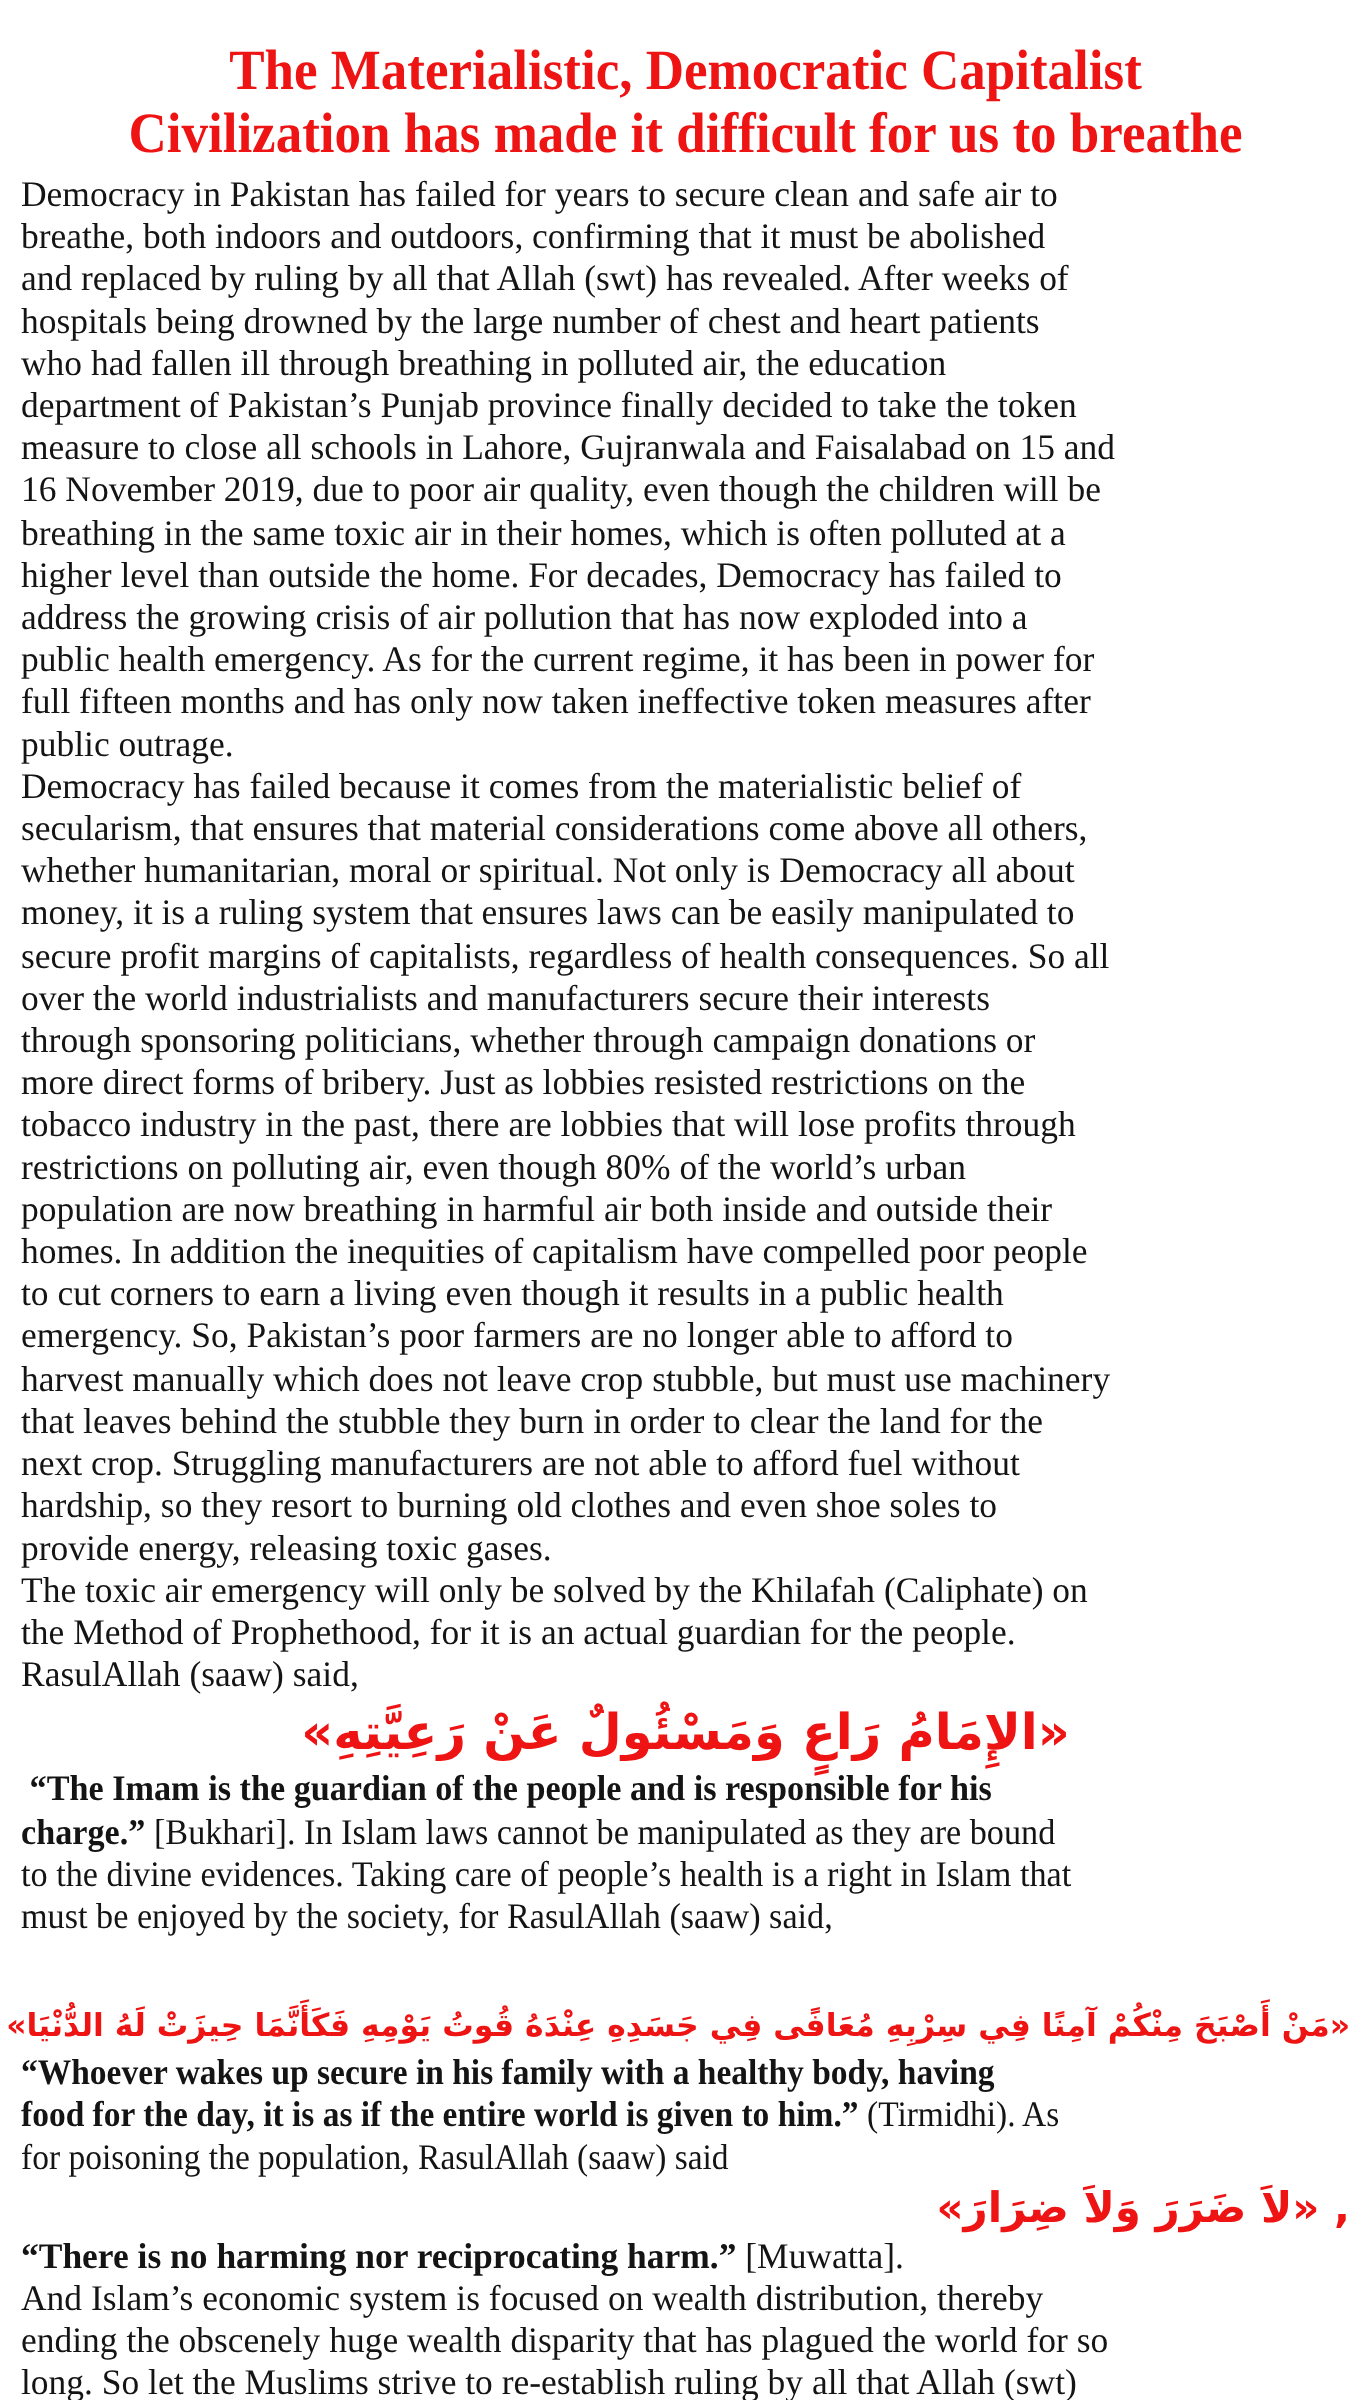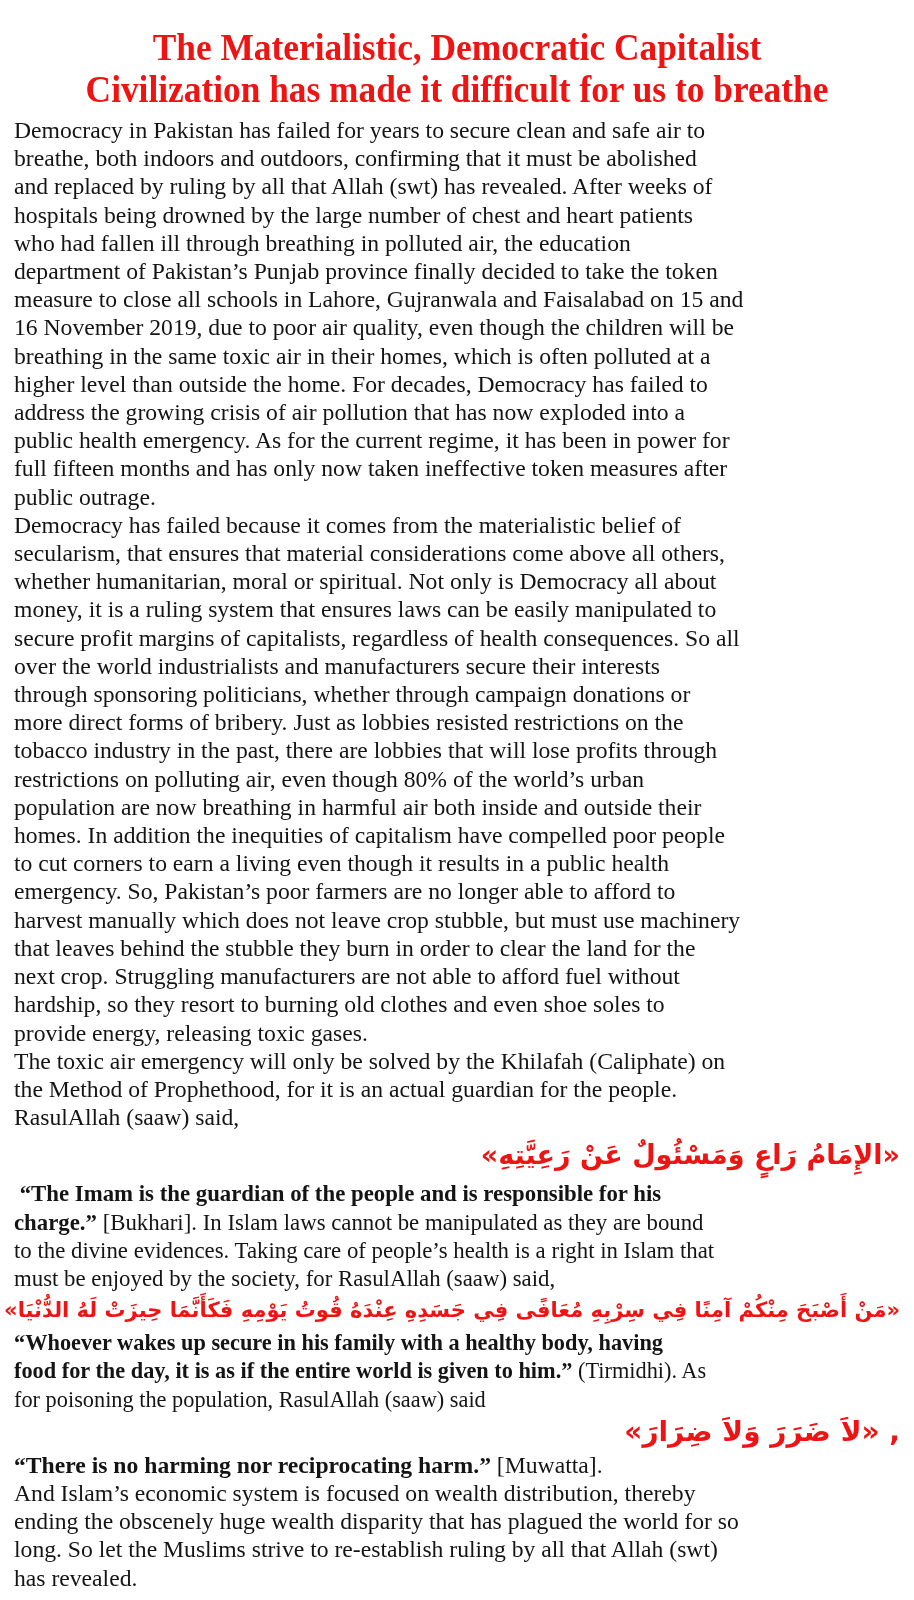--- a/index.html
+++ b/index.html
@@ -14,22 +14,22 @@
     font-weight:700; font-size:38px; line-height:42px; }
   .title-line { display:block; white-space:nowrap;
     transform:scaleX(0.93); transform-origin:50% 50%; }
   .body { margin:0; font-size:24px; line-height:28.2px; white-space:pre;
     transform:scaleX(0.985); transform-origin:0 0; }
   .quote-narrow { transform:scaleX(0.95); }
   .quote-narrower { transform:scaleX(0.93); }
   .bold { font-weight:700; }
   .arabic { margin:0; direction:rtl; text-align:right; color:var(--red);
     font-family:"DejaVu Sans", sans-serif; font-weight:700; white-space:pre; }
-  .arabic-1 { font-size:27px; line-height:48px; }
-  .arabic-2 { font-size:21px; line-height:36px; }
+  .arabic-1 { font-size:33px; line-height:48px;text-align:center; }
+  .arabic-2 { font-size:21px; line-height:36px;margin-top:40px; }
   .arabic-3 { font-size:28px; line-height:38px; }
 </style>
 </head>
 <body>
 
 <div class="page">
   <h1 class="title">
       <span class="title-line">The Materialistic, Democratic Capitalist</span>
       <span class="title-line">Civilization has made it difficult for us to breathe</span>
     </h1>

